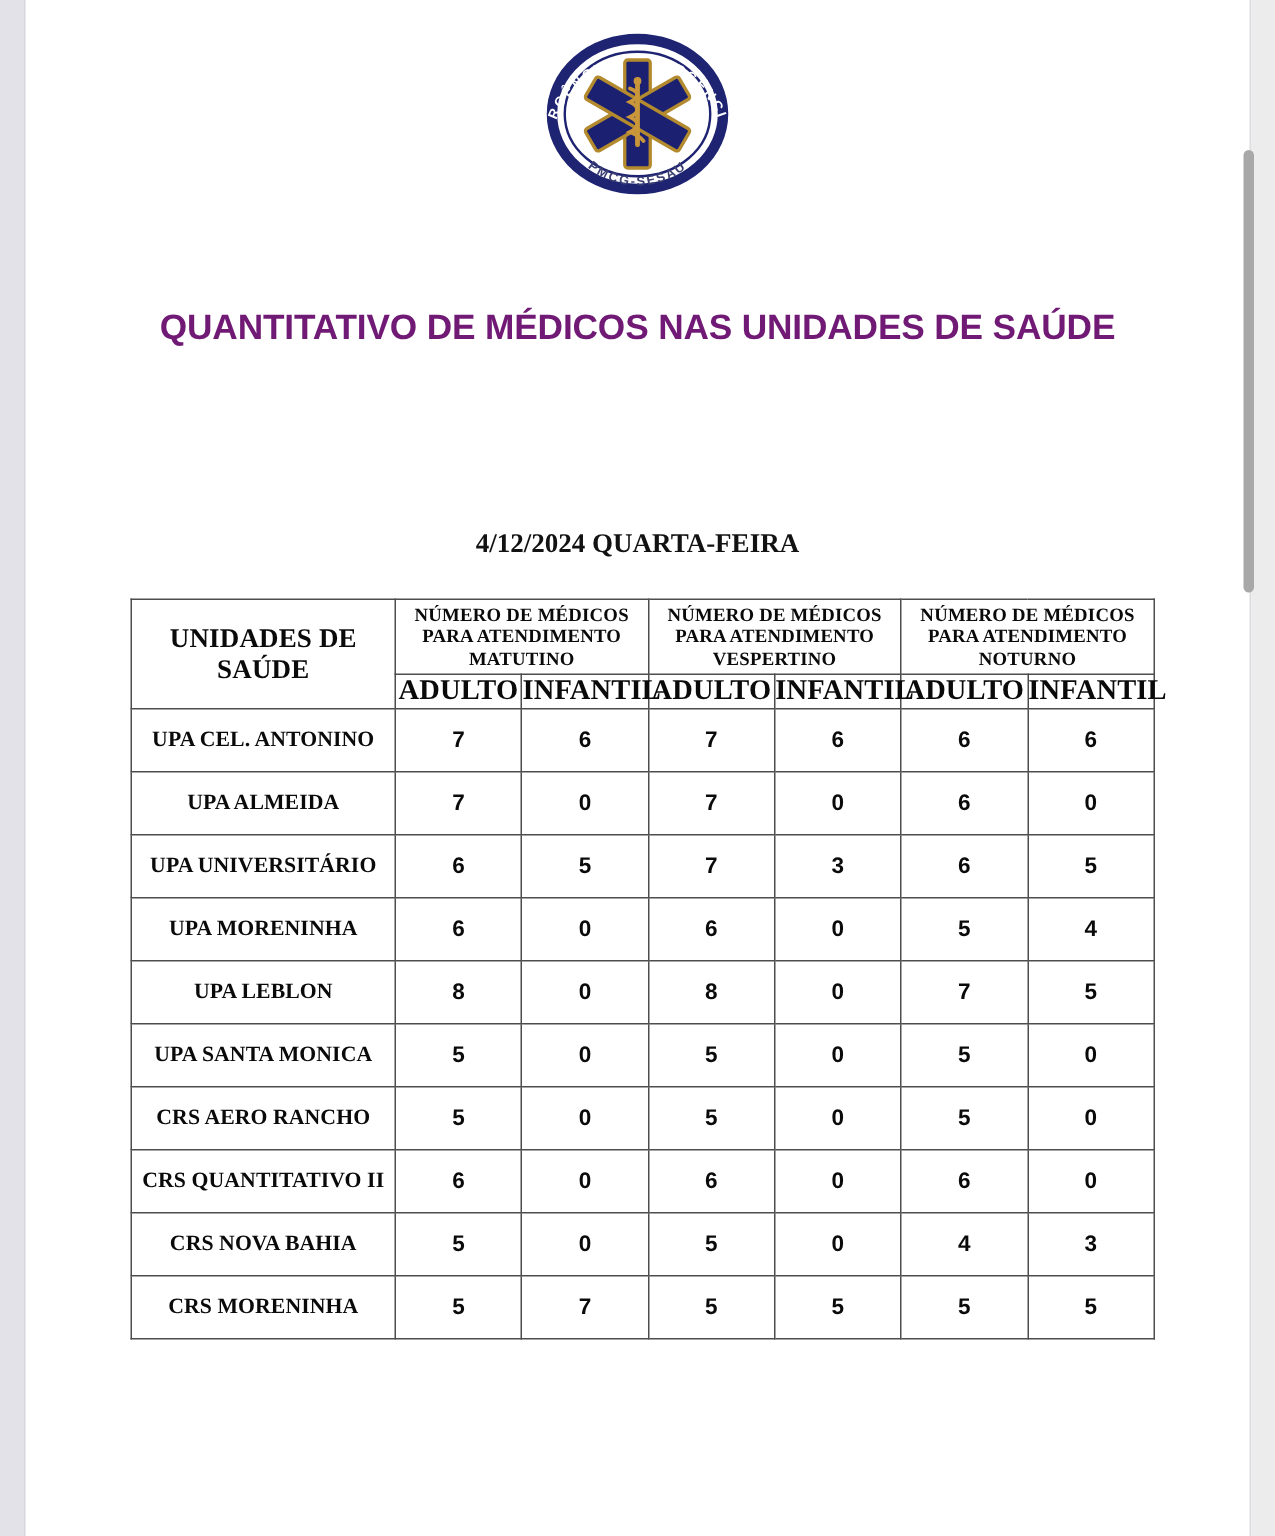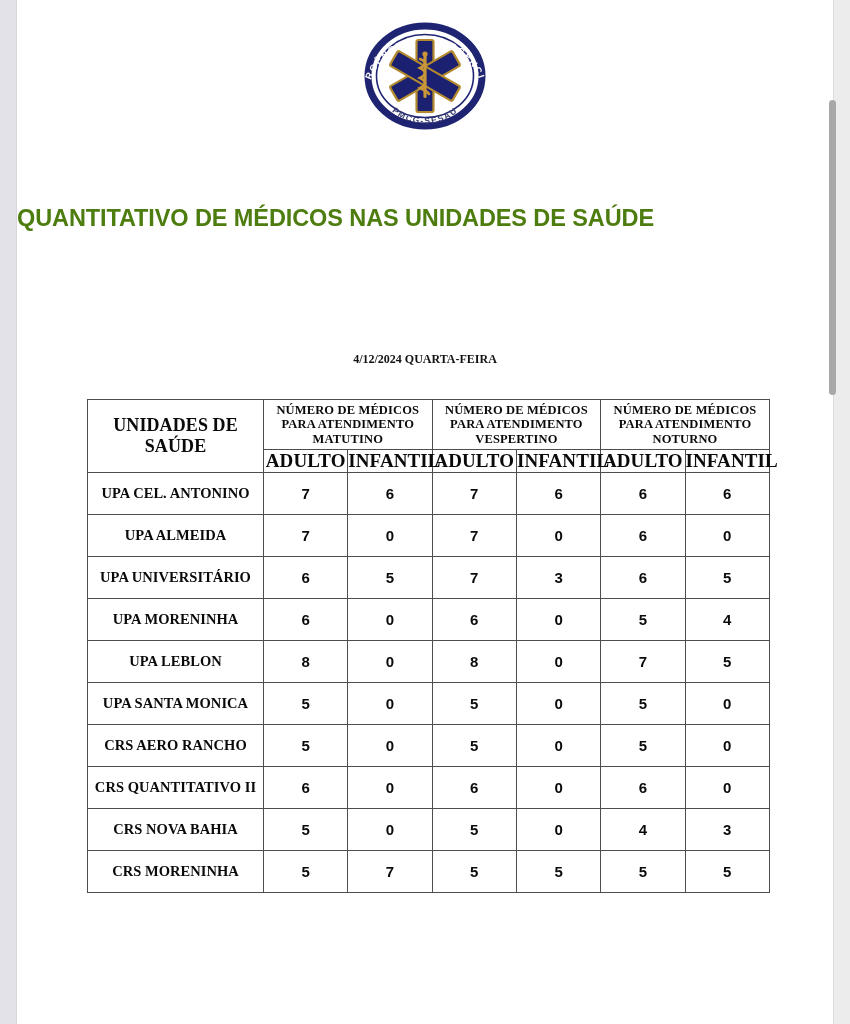--- a/index.html
+++ b/index.html
@@ -75,38 +75,39 @@
     width: 150px;
     height: 108px;
   }
   #logo svg { display: block; width: 150px; height: 108px; }
 
   
   #doc-title {
     position: absolute;
     left: 0; right: 0;
     top: 200px;
+    text-align: center;
     font-family: "Liberation Sans", sans-serif;
     font-weight: bold;
     font-size: 23.5px;
     line-height: 36px;
     letter-spacing: -0.1px;
-    color: #4d7c0f;
+    color: #701a75;
   }
   #doc-title .line2 { display: block; }
 
   
   #doc-date {
     position: absolute;
     left: 0; right: 0;
     top: 352px;
     text-align: center;
     font-family: "Liberation Serif", serif;
     font-weight: bold;
-    font-size: 12px;
+    font-size: 18px;
     color: #121212;
   }
 
   
   #table-wrap {
     position: absolute;
     left: 70px;
     top: 399px;
     width: 682px;
   }

